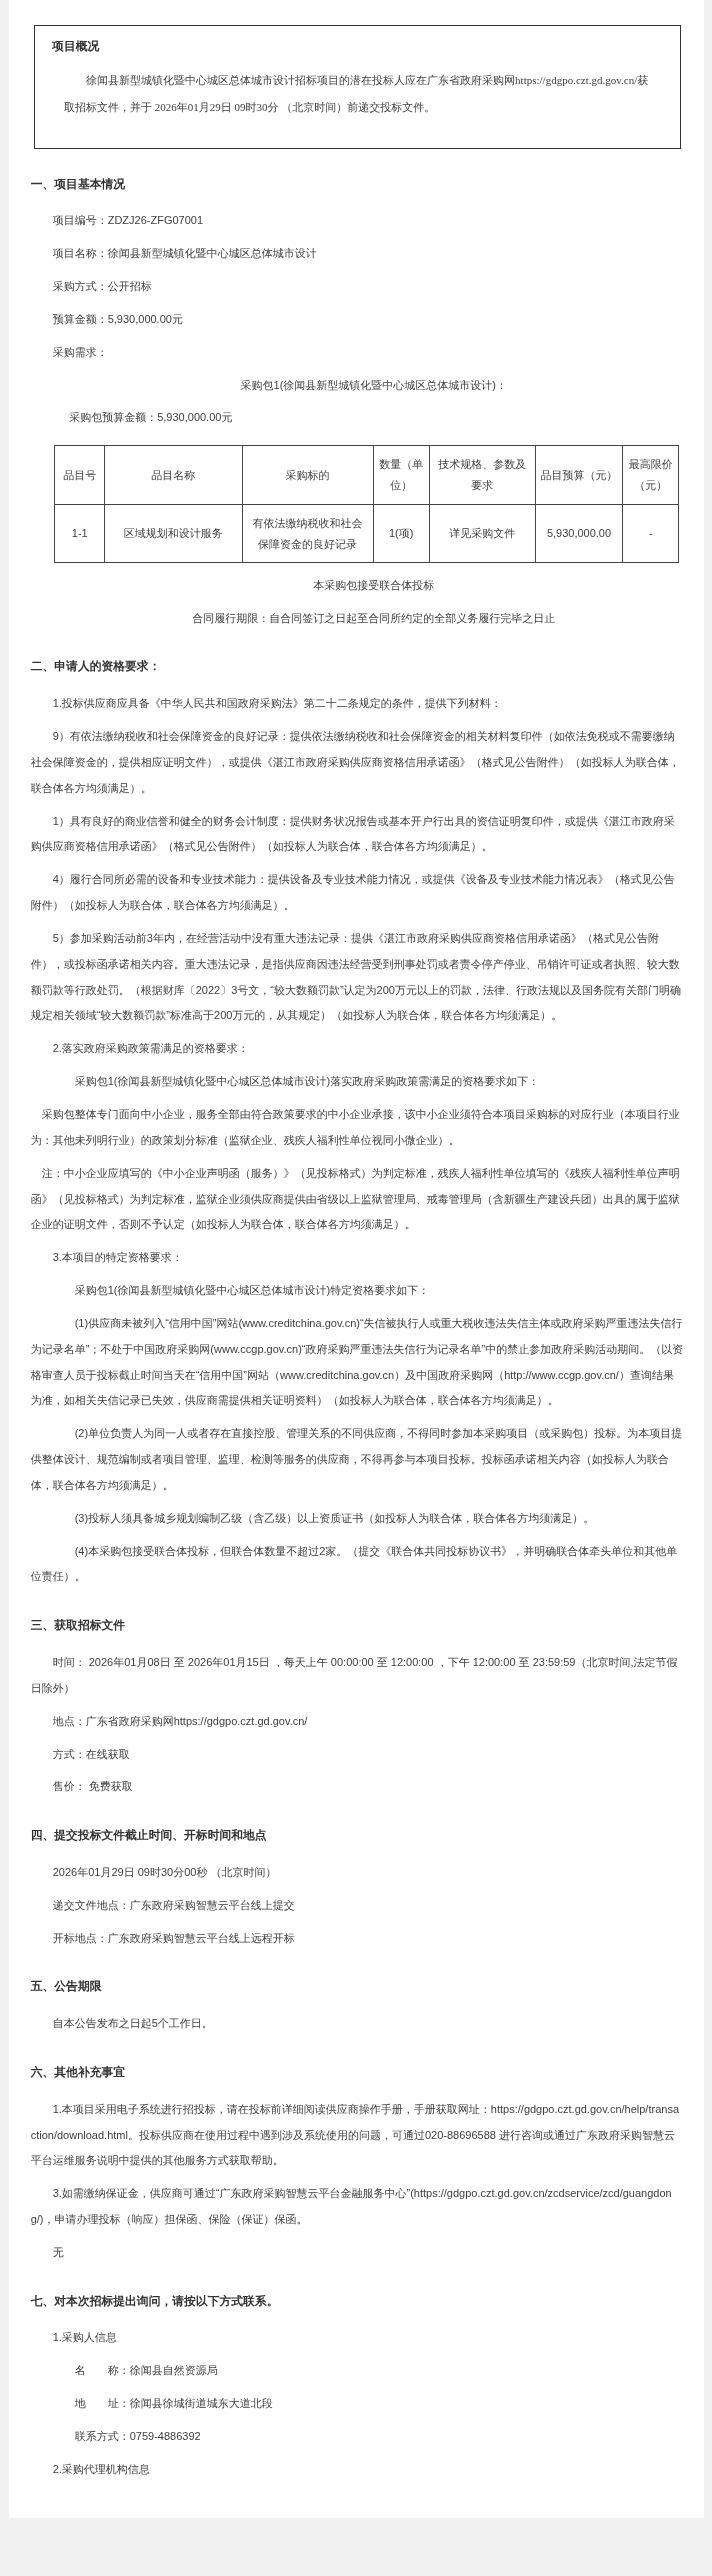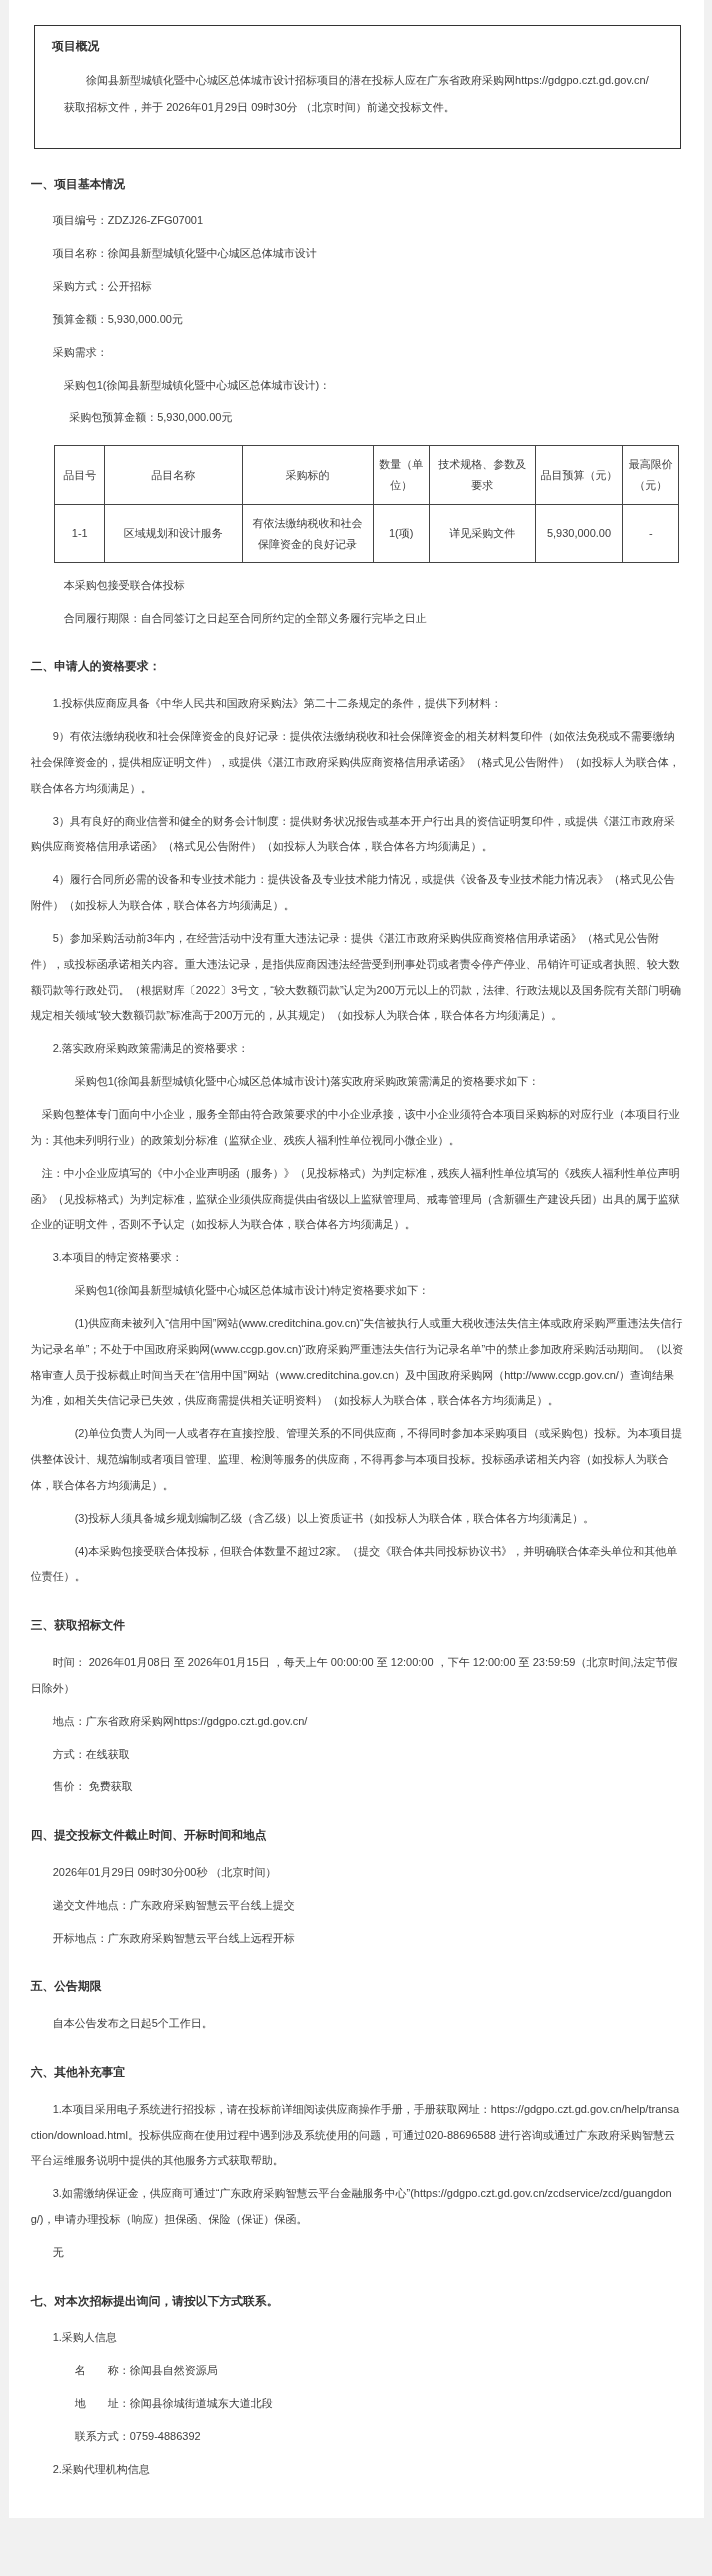--- a/index.html
+++ b/index.html
@@ -3,27 +3,27 @@
 <meta charset="utf-8">
 <style>
   html,body{margin:0;padding:0;}
   body{
     background:#f1f1f1;
     font-family:"Liberation Sans","DejaVu Sans",sans-serif;
     color:#3d3d3d;
   }
   .page{width:713px;margin:0 auto;}
   .doc{margin:0 8.7px;background:#fff;padding:23.6px 20.5px 28px 22px;}
-  .overview-box{border:0.8px solid #333;padding:9.4px 17.3px 14px 17.3px;margin:1.6px 3.1px 7.9px 3.1px;}
+  .overview-box{border:0.8px solid #333;padding:9.4px 17.3px 14px 17.3px;margin:1.6px 3.1px 7.9px 3.1px;font-family:Liberation Serif, serif;}
   .overview-title{font-size:11.8px;font-weight:bold;color:#333;margin:3.1px 0 6.3px 0;}
   .overview-text{font-size:11px;line-height:2.5;text-indent:2em;margin:12px;word-break:break-all;}
   h2.sec{font-size:11.8px;font-weight:bold;color:#333;margin:28px 0 15.7px 0;}
   p.t{font-size:11px;line-height:2.35;margin:7px 0;word-break:break-all;}
   .i2{text-indent:2em;}
-  .i3{text-indent:3em;}
+  .i3{text-indent:3em;text-align:center;}
   .i35{text-indent:3.5em;}
   .i4{text-indent:4em;}
   .i3w{margin-left:3em;text-indent:1em;}
   table.items{border-collapse:collapse;margin:14px 0 9.4px 23.6px;width:calc(100% - 28px);table-layout:fixed;}
   table.items th,table.items td{
     border:0.8px solid #444;
     padding:7.9px 4.7px;
     text-align:center;
     font-size:11px;
     font-weight:normal;
@@ -86,21 +86,21 @@
         </tr>
       </tbody>
     </table>
 
     <p class="t i3">本采购包接受联合体投标</p>
     <p class="t i3">合同履行期限：自合同签订之日起至合同所约定的全部义务履行完毕之日止</p>
 
     <h2 class="sec">二、申请人的资格要求：</h2>
     <p class="t i2">1.投标供应商应具备《中华人民共和国政府采购法》第二十二条规定的条件，提供下列材料：</p>
     <p class="t i2">9）有依法缴纳税收和社会保障资金的良好记录：提供依法缴纳税收和社会保障资金的相关材料复印件（如依法免税或不需要缴纳社会保障资金的，提供相应证明文件），或提供《湛江市政府采购供应商资格信用承诺函》（格式见公告附件）（如投标人为联合体，联合体各方均须满足）。</p>
-    <p class="t i2">3）具有良好的商业信誉和健全的财务会计制度：提供财务状况报告或基本开户行出具的资信证明复印件，或提供《湛江市政府采购供应商资格信用承诺函》（格式见公告附件）（如投标人为联合体，联合体各方均须满足）。</p>
+    <p class="t i2">1）具有良好的商业信誉和健全的财务会计制度：提供财务状况报告或基本开户行出具的资信证明复印件，或提供《湛江市政府采购供应商资格信用承诺函》（格式见公告附件）（如投标人为联合体，联合体各方均须满足）。</p>
     <p class="t i2">4）履行合同所必需的设备和专业技术能力：提供设备及专业技术能力情况，或提供《设备及专业技术能力情况表》（格式见公告附件）（如投标人为联合体，联合体各方均须满足）。</p>
     <p class="t i2">5）参加采购活动前3年内，在经营活动中没有重大违法记录：提供《湛江市政府采购供应商资格信用承诺函》（格式见公告附件），或投标函承诺相关内容。重大违法记录，是指供应商因违法经营受到刑事处罚或者责令停产停业、吊销许可证或者执照、较大数额罚款等行政处罚。（根据财库〔2022〕3号文，“较大数额罚款”认定为200万元以上的罚款，法律、行政法规以及国务院有关部门明确规定相关领域“较大数额罚款”标准高于200万元的，从其规定）（如投标人为联合体，联合体各方均须满足）。</p>
     <p class="t i2">2.落实政府采购政策需满足的资格要求：</p>
     <p class="t i4">采购包1(徐闻县新型城镇化暨中心城区总体城市设计)落实政府采购政策需满足的资格要求如下：</p>
     <p class="t i3w">采购包整体专门面向中小企业，服务全部由符合政策要求的中小企业承接，该中小企业须符合本项目采购标的对应行业（本项目行业为：其他未列明行业）的政策划分标准（监狱企业、残疾人福利性单位视同小微企业）。</p>
     <p class="t i3w">注：中小企业应填写的《中小企业声明函（服务）》（见投标格式）为判定标准，残疾人福利性单位填写的《残疾人福利性单位声明函》（见投标格式）为判定标准，监狱企业须供应商提供由省级以上监狱管理局、戒毒管理局（含新疆生产建设兵团）出具的属于监狱企业的证明文件，否则不予认定（如投标人为联合体，联合体各方均须满足）。</p>
     <p class="t i2">3.本项目的特定资格要求：</p>
     <p class="t i4">采购包1(徐闻县新型城镇化暨中心城区总体城市设计)特定资格要求如下：</p>
     <p class="t i4">(1)供应商未被列入“信用中国”网站(www.creditchina.gov.cn)“失信被执行人或重大税收违法失信主体或政府采购严重违法失信行为记录名单”；不处于中国政府采购网(www.ccgp.gov.cn)“政府采购严重违法失信行为记录名单”中的禁止参加政府采购活动期间。（以资格审查人员于投标截止时间当天在“信用中国”网站（www.creditchina.gov.cn）及中国政府采购网（http://www.ccgp.gov.cn/）查询结果为准，如相关失信记录已失效，供应商需提供相关证明资料）（如投标人为联合体，联合体各方均须满足）。</p>
     <p class="t i4">(2)单位负责人为同一人或者存在直接控股、管理关系的不同供应商，不得同时参加本采购项目（或采购包）投标。为本项目提供整体设计、规范编制或者项目管理、监理、检测等服务的供应商，不得再参与本项目投标。投标函承诺相关内容（如投标人为联合体，联合体各方均须满足）。</p>

